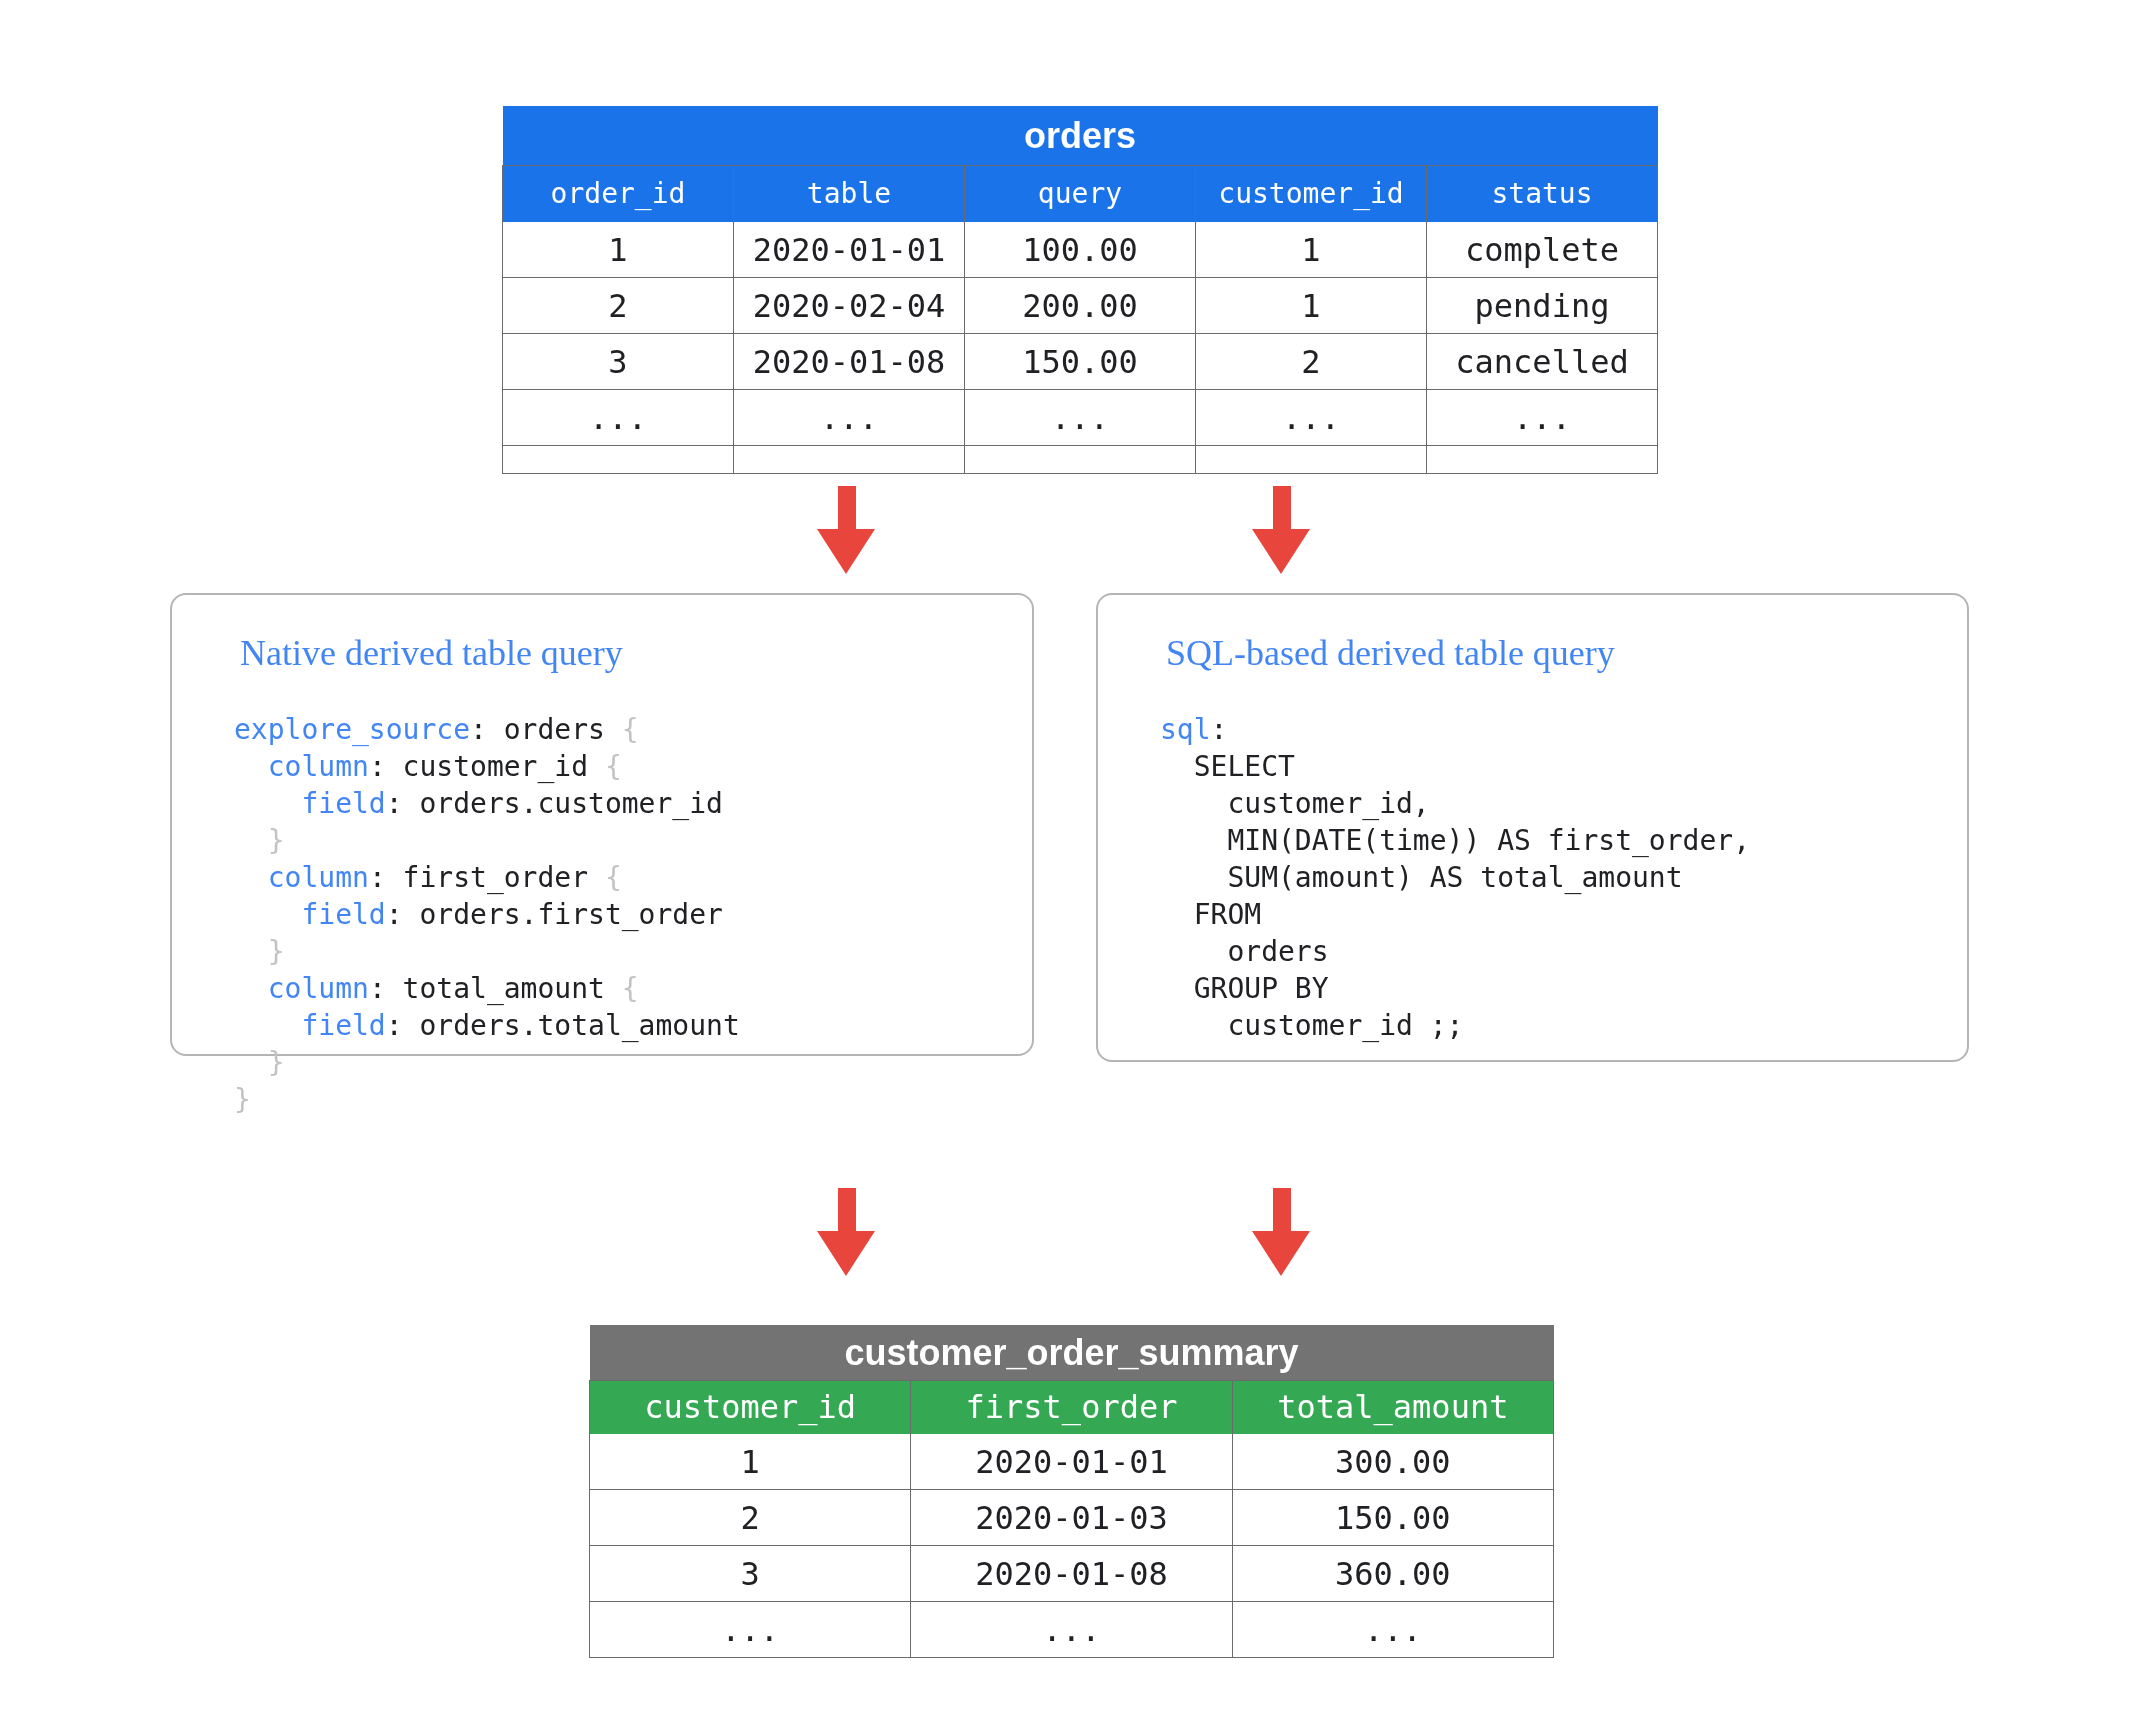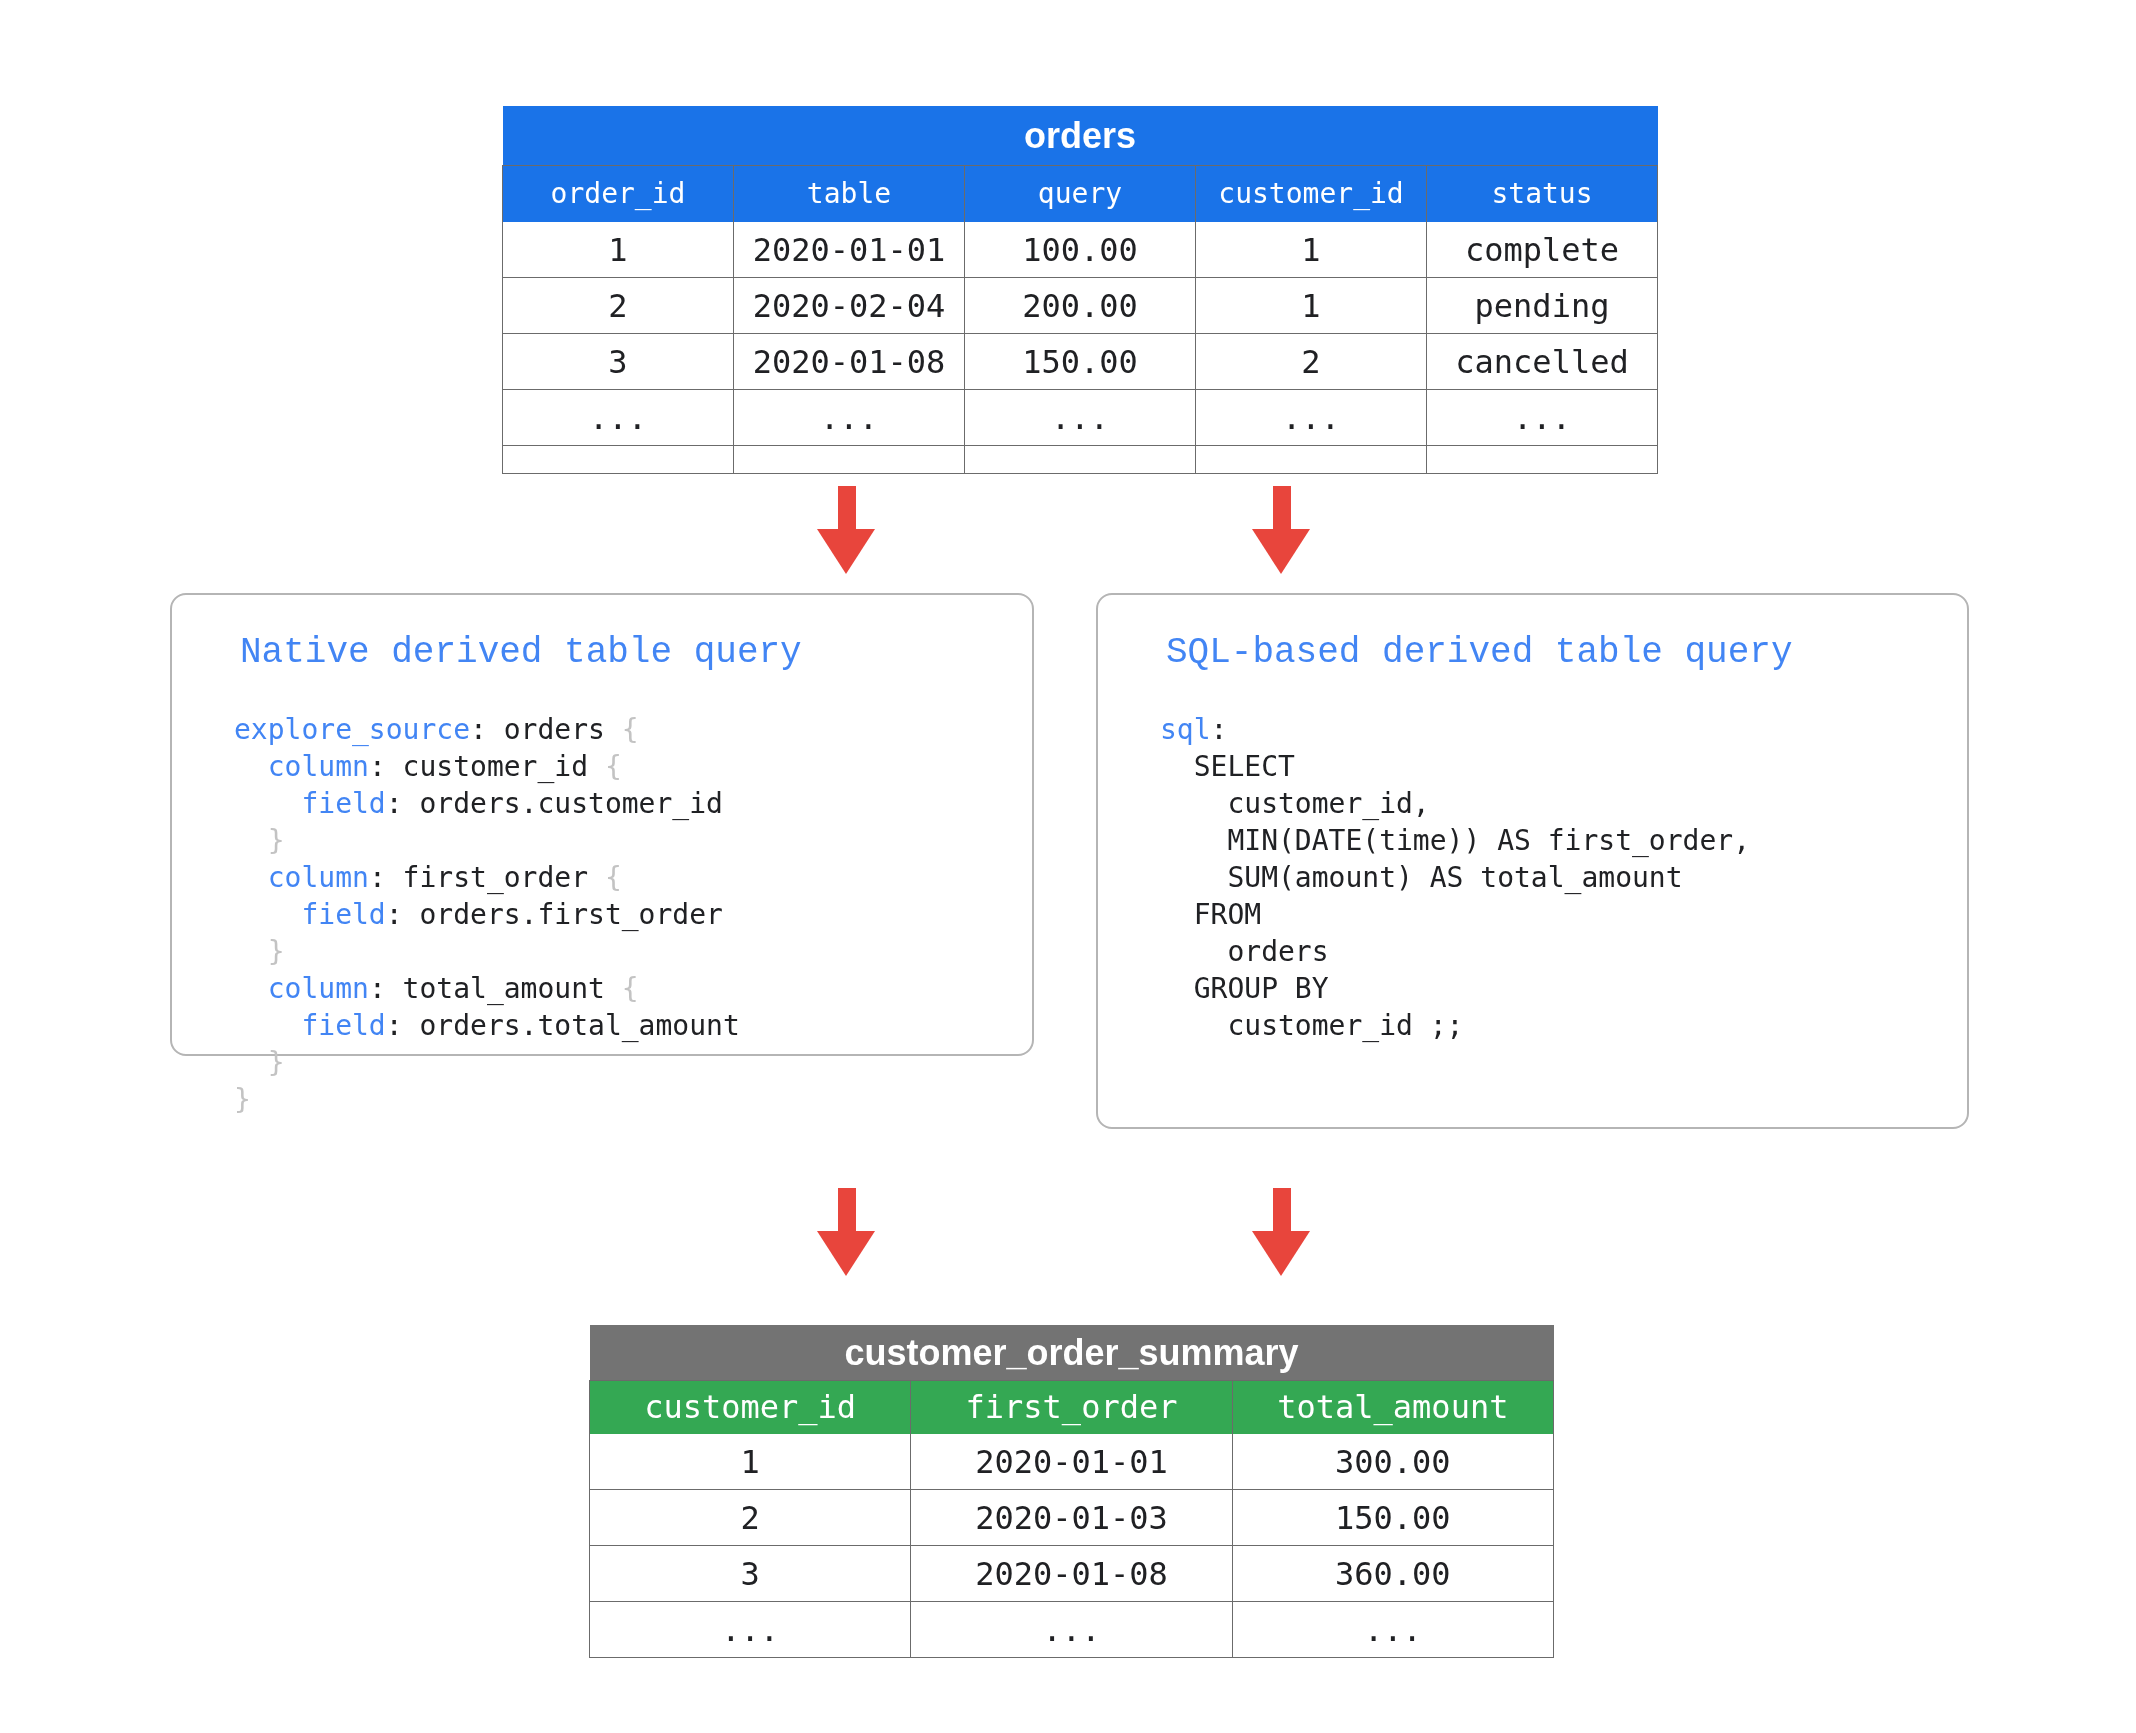--- a/index.html
+++ b/index.html
@@ -90,29 +90,29 @@
 
   
   .code-panel {
     position: absolute;
     border: 2.7px solid #b5b5b5;
     border-radius: 16px;
     background: #ffffff;
     box-sizing: border-box;
   }
   #native-panel { left: 170px;  top: 593px;  width: 864px;  height: 463px; }
-  #sql-panel    { left: 1096px; top: 593px;  width: 873px;  height: 536px; }
+  #sql-panel    { left: 1096px; top: 593px;  width: 873px;  height: 469px; }
 
   .panel-title {
     position: absolute;
     left: 68px;
     top: 37px;
     font-size: 36px;
     color: #4285f4;
-    font-family: Liberation Mono, monospace;
+    font-family: Liberation Serif, serif;
     white-space: nowrap;
   }
   .code-block {
     position: absolute;
     left: 62px;
     top: 116px;
     font-family: "DejaVu Sans Mono", monospace;
     font-size: 28px;
     line-height: 37px;
     color: #202124;

